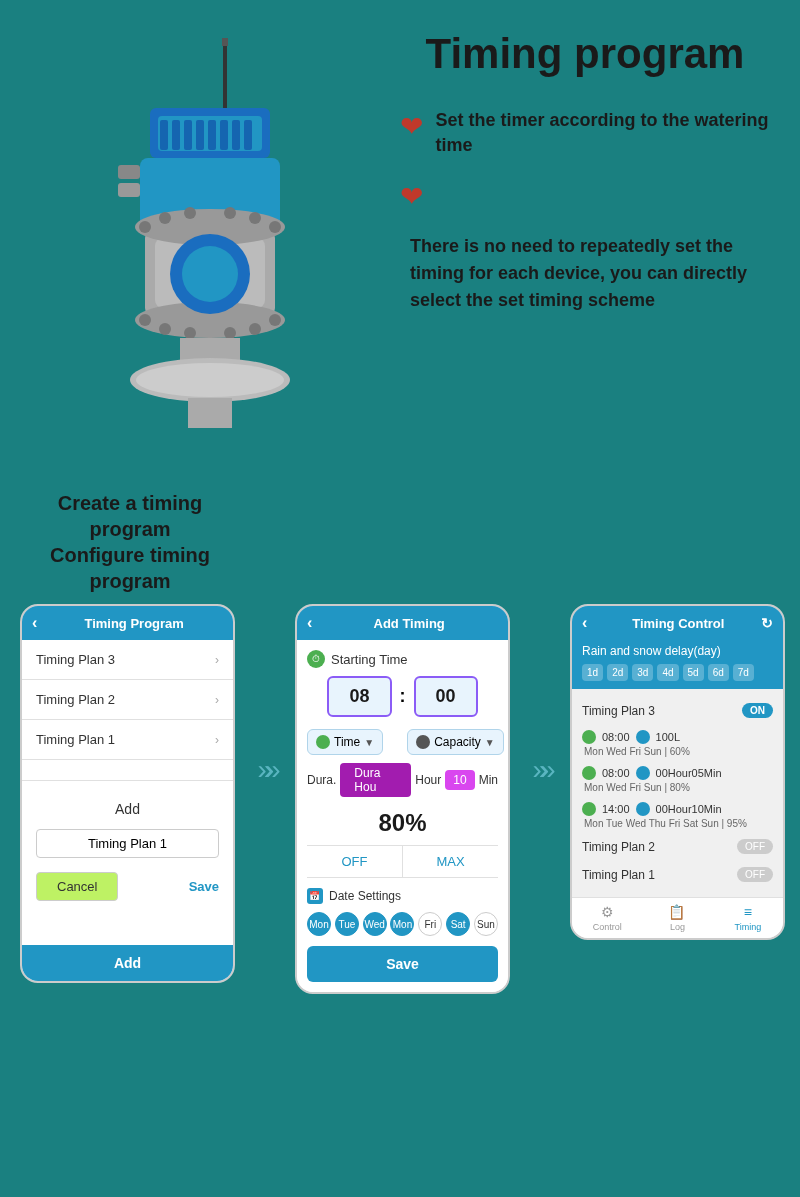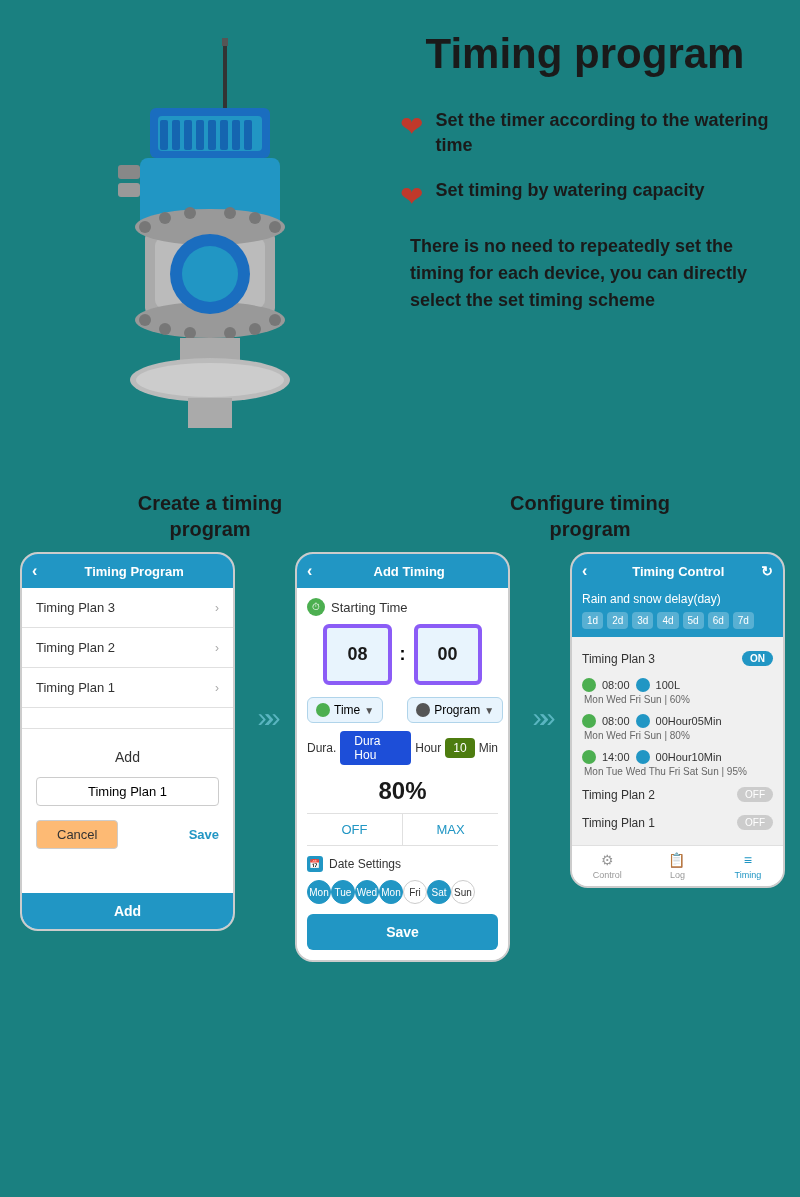--- a/index.html
+++ b/index.html
@@ -65,20 +65,21 @@
     }
 
     
     .bottom-section {
       padding: 20px 20px 30px 20px;
     }
     .steps-labels {
       display: flex;
       justify-content: space-around;
       margin-bottom: 10px;
+      flex-direction: column;
     }
     .step-label {
       text-align: center;
       font-size: 20px;
       font-weight: bold;
       color: #1a1a1a;
       width: 220px;
       line-height: 1.3;
     }
 
@@ -170,21 +171,21 @@
       font-size: 13px;
       text-align: center;
       margin-bottom: 14px;
     }
     .p1-buttons {
       display: flex;
       justify-content: space-between;
     }
     .p1-cancel-btn {
       border: 1px solid #ccc;
-      background: #fdba74;
+      background: #bef264;
       border-radius: 4px;
       padding: 6px 20px;
       font-size: 13px;
       color: #333;
     }
     .p1-save-btn {
       background: none;
       border: none;
       color: #2196c4;
       font-size: 13px;
@@ -222,23 +223,23 @@
     }
     .p2-time-row {
       display: flex;
       align-items: center;
       justify-content: center;
       margin-bottom: 12px;
       gap: 8px;
     }
     .p2-time-box {
       background: #e8f4fd;
-      border: 4px solid #8b5cf6;
+      border: 2px solid #8b5cf6;
       border-radius: 6px;
-      padding: 16px 20px;
+      padding: 8px 20px;
       font-size: 18px;
       font-weight: bold;
       color: #1a1a1a;
     }
     .p2-colon {
       font-size: 18px;
       font-weight: bold;
     }
     .p2-controls-row {
       display: flex;
@@ -273,28 +274,28 @@
     .p2-chevron { color: #555; font-size: 10px; }
     .p2-dura-row {
       display: flex;
       align-items: center;
       gap: 4px;
       margin-bottom: 12px;
       font-size: 12px;
       color: #333;
     }
     .p2-dura-box {
-      background: #1d4ed8;
+      background: #a21caf;
       color: white;
       border-radius: 4px;
       padding: 3px 14px;
       font-size: 12px;
     }
     .p2-dura-num {
-      background: #4d7c0f;
+      background: #d946ef;
       color: white;
       border-radius: 4px;
       padding: 3px 8px;
       font-size: 12px;
     }
     .p2-percent {
       text-align: center;
       font-size: 24px;
       font-weight: bold;
       color: #1a1a1a;
@@ -338,21 +339,21 @@
       border-radius: 3px;
       margin-right: 6px;
       display: inline-flex;
       align-items: center;
       justify-content: center;
       color: white;
       font-size: 9px;
     }
     .p2-days-row {
       display: flex;
-      justify-content: flex-start;
+      justify-content: space-between;
       margin-bottom: 10px;
     }
     .p2-day {
       width: 24px;
       height: 24px;
       border-radius: 50%;
       display: flex;
       align-items: center;
       justify-content: center;
       font-size: 10px;
@@ -541,21 +542,20 @@
   <div class="right-content">
     <h1 class="page-title">Timing program</h1>
 
     <div class="feature-item">
       <span class="heart-icon">❤</span>
       <span class="feature-text">Set the timer according to the watering time</span>
     </div>
 
     <div class="feature-item">
       <span class="heart-icon">❤</span>
-      <span class="feature-text">Set timing by watering capacity</span>
     </div>
 
     <p class="description-text">There is no need to repeatedly set the timing for each device, you can directly select the set timing scheme</p>
   </div>
 </div>
 
 <div class="bottom-section">
 
   <div class="steps-labels">
     <div class="step-label">Create a timing program</div>
@@ -619,21 +619,21 @@
         </div>
         
         <div class="p2-controls-row">
           <div class="p2-control-btn">
             <span class="p2-icon-clock"></span>
             <span>Time</span>
             <span class="p2-chevron">▼</span>
           </div>
           <div class="p2-control-btn">
             <span class="p2-icon-cap"></span>
-            <span>Program</span>
+            <span>Capacity</span>
             <span class="p2-chevron">▼</span>
           </div>
         </div>
         
         <div class="p2-dura-row">
           <span>Dura.</span>
           <span class="p2-dura-box">Dura Hou</span>
           <span>Hour</span>
           <span class="p2-dura-num">10</span>
           <span>Min</span>

